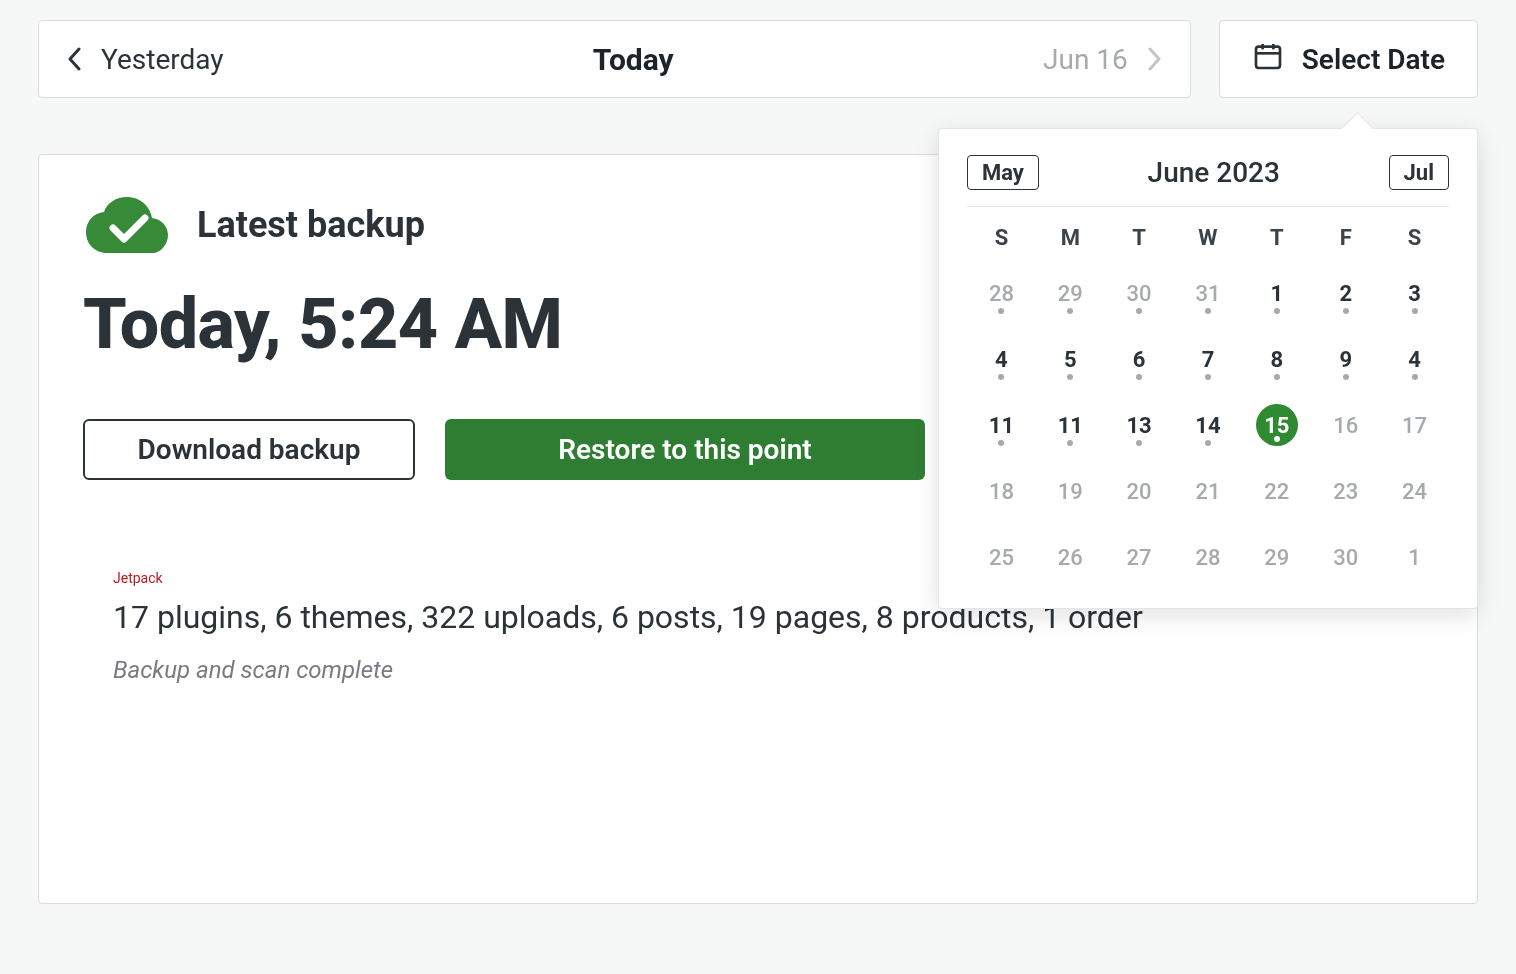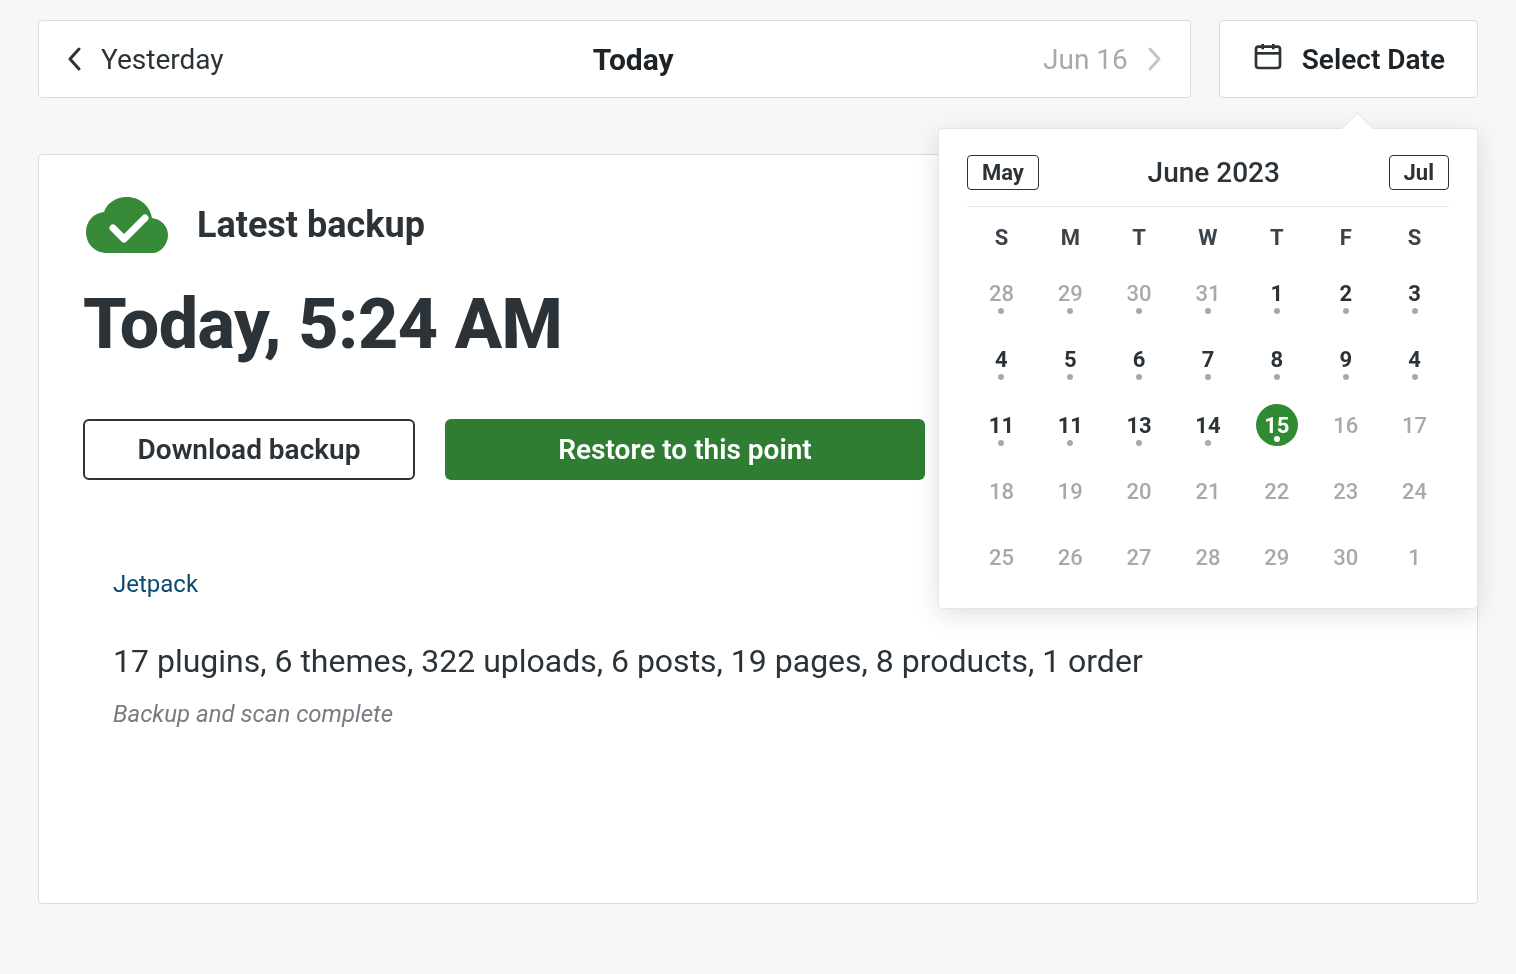--- a/index.html
+++ b/index.html
@@ -122,24 +122,24 @@
     color: #2c3338;
     min-width: 332px;
   }
   .btn-primary {
     background: #2f7d32;
     color: #fff;
     border: none;
     min-width: 480px;
   }
   .brand {
-    font-size: 24px;
-    color: #0c4a6e;
+    font-size: 14px;
+    color: #b91c1c;
     margin-left: 30px;
-    margin-bottom: 44px;
+    margin-bottom: 12px;
   }
   .summary {
     font-size: 32px;
     color: #2c3338;
     margin-left: 30px;
     margin-bottom: 20px;
   }
   .status {
     font-size: 24px;
     color: #787c82;

